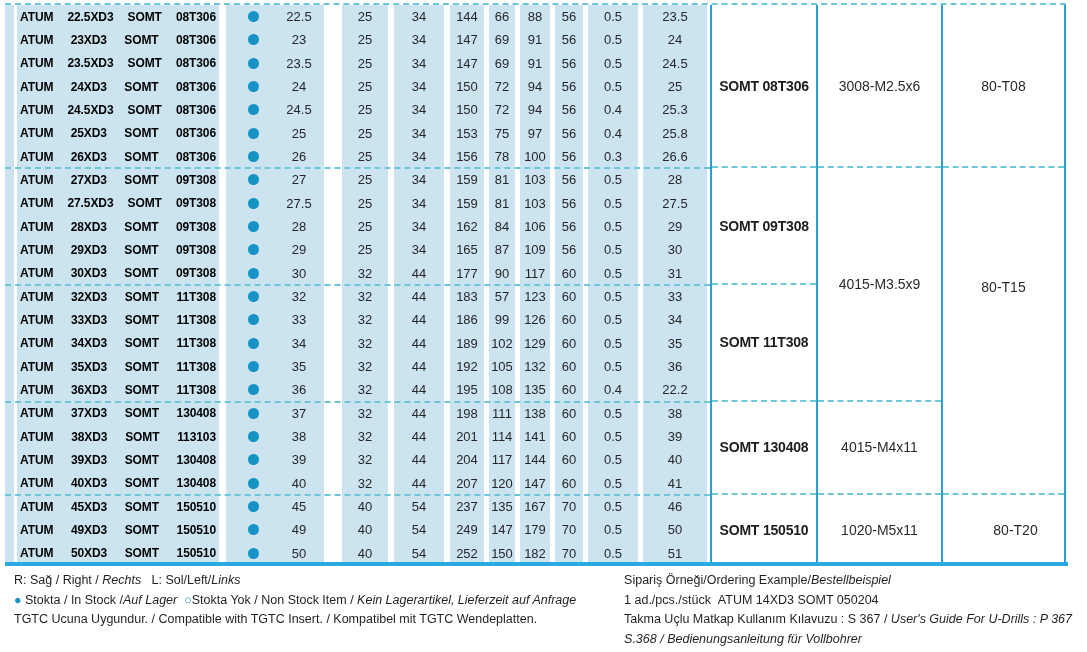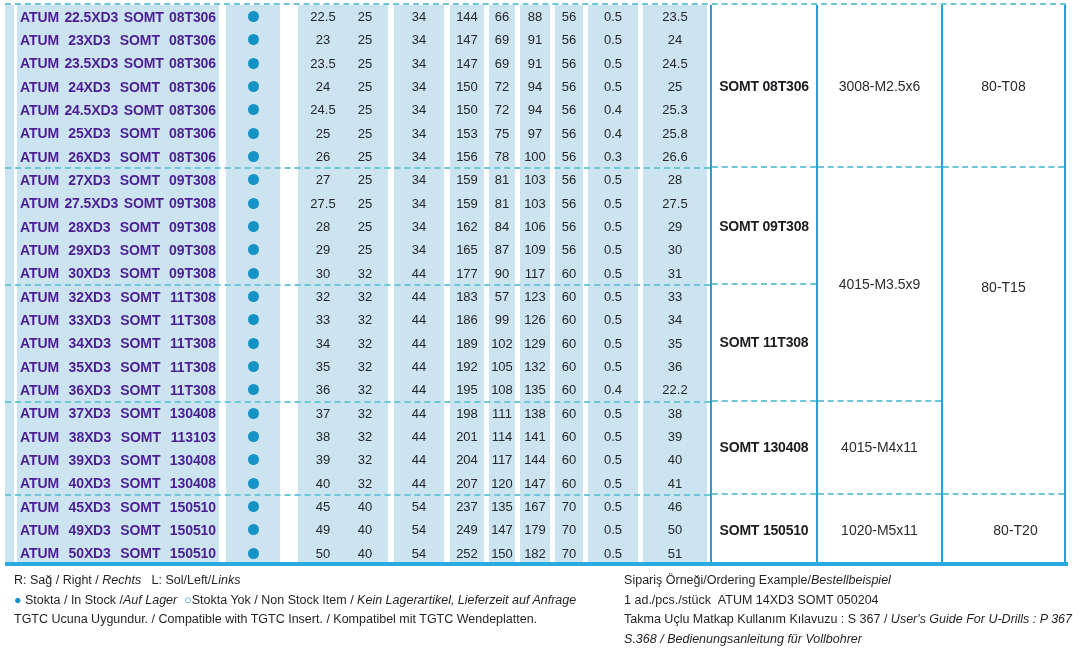--- a/index.html
+++ b/index.html
@@ -4,22 +4,22 @@
 <style>
   html,body{margin:0;padding:0;background:#fff;}
   #page{position:relative;width:1087px;height:652px;background:#fff;overflow:hidden;
         font-family:"Liberation Sans",sans-serif;color:var(--text,#231f20);}
   
   .col{position:absolute;top:5px;height:560px;background:var(--cell_blue,#cbe4f0);
        display:flex;flex-direction:column;}
   .cell{flex:1;display:flex;align-items:center;justify-content:center;
         font-size:13px;color:#26262a;white-space:nowrap;}
   .cell.lc{justify-content:flex-start;}
-  .lbl{width:100%;box-sizing:border-box;padding:0 3px;font-weight:700;font-size:14px;
-       letter-spacing:-0.1px;color:#4c1d95;text-align:justify;text-align-last:justify;-moz-text-align-last:justify;}
+  .lbl{width:100%;box-sizing:border-box;padding:0 3px;font-weight:700;font-size:12px;
+       letter-spacing:-0.1px;color:#000000;text-align:justify;text-align-last:justify;-moz-text-align-last:justify;}
   .dot{width:11px;height:11px;border-radius:50%;background:var(--dot_blue,#1792c4);display:inline-block;}
   .sliver{position:absolute;left:5px;top:5px;width:9px;height:560px;background:var(--cell_blue,#cbe4f0);}
   
   .hline{position:absolute;height:0;border-top:2px dashed var(--dash_teal,#6fc6d9);z-index:5;}
   
   #panel{position:absolute;left:710px;top:5px;height:560px;display:flex;background:#fff;z-index:2;}
   .pcol{display:flex;flex-direction:column;box-sizing:border-box;border-left:2px solid var(--line_blue,#2a9fd4);}
   .pcol:last-child{border-right:2px solid var(--line_blue,#2a9fd4);}
   .pcell{box-sizing:border-box;border-bottom:2px dashed var(--dash_teal,#6fc6d9);
          display:flex;align-items:center;justify-content:center;font-size:14px;color:#2b2b2e;white-space:nowrap;}
@@ -184,21 +184,21 @@
         <div class="cell">
           <span class="dot"></span>
         </div>
         <div class="cell">
           <span class="dot"></span>
         </div>
         <div class="cell">
           <span class="dot"></span>
         </div>
       </div>
-    <div class="col" style="left:298px;width:50px">
+    <div class="col" style="left:274px;width:50px">
         <div class="cell">22.5</div>
         <div class="cell">23</div>
         <div class="cell">23.5</div>
         <div class="cell">24</div>
         <div class="cell">24.5</div>
         <div class="cell">25</div>
         <div class="cell">26</div>
         <div class="cell">27</div>
         <div class="cell">27.5</div>
         <div class="cell">28</div>

